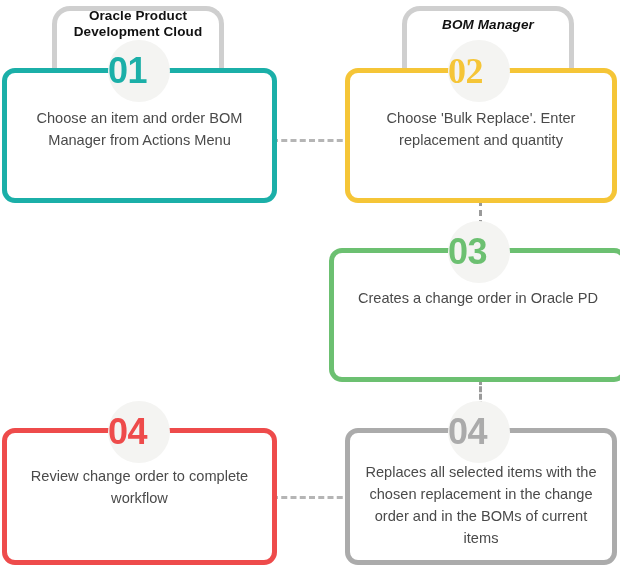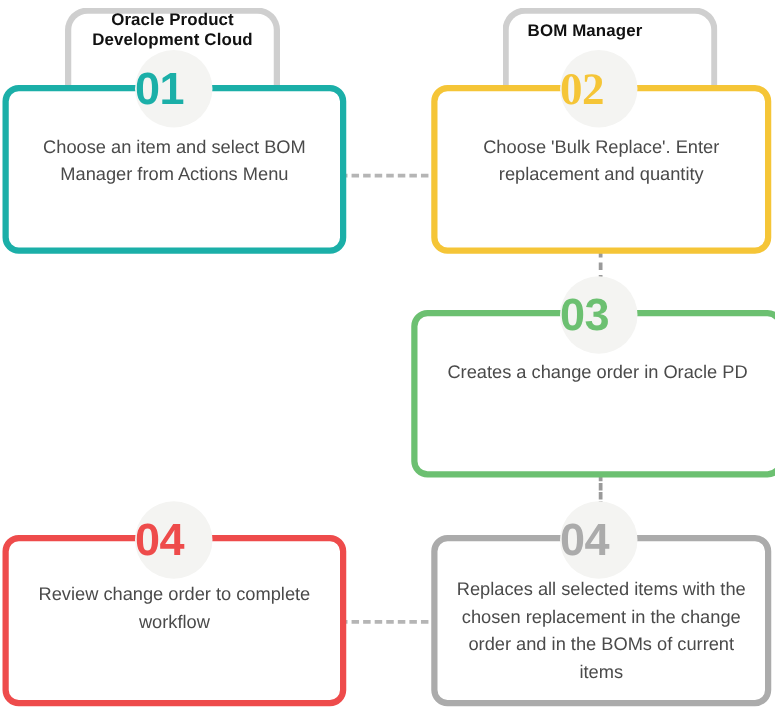--- a/index.html
+++ b/index.html
@@ -93,31 +93,31 @@
 
 <div id="canvas">
 
   <div class="bracket" style="left:52px; top:6px; width:172px; height:66px;"></div>
   <div class="bracket-label" style="left:52px; top:8px; width:172px;">
     <div>Oracle Product</div>
     <div>Development Cloud</div>
   </div>
 
   <div class="bracket" style="left:402px; top:6px; width:172px; height:66px;"></div>
-  <div class="bracket-label" style="left:382px; top:17px; width:172px;">
+  <div class="bracket-label" style="left:402px; top:17px; width:172px;font-style:italic;">
     <div>BOM Manager</div>
   </div>
 
   <div class="conn-h" style="left:272px; top:139px; width:80px;"></div>
   <div class="conn-v" style="left:479px; top:200px; width:0; height:26px;"></div>
   <div class="conn-v" style="left:479px; top:379px; width:0; height:28px;"></div>
   <div class="conn-h" style="left:272px; top:496px; width:80px;"></div>
 
   <div class="card" style="left:2px; top:68px; width:275px; height:135px; border-color:#1BAFA8;">
-    <div class="card-text">Choose an item and select BOM Manager from Actions Menu</div>
+    <div class="card-text">Choose an item and order BOM Manager from Actions Menu</div>
   </div>
   <div class="badge" style="left:108px; top:40px; color:#1BAFA8;">
     <span>01</span>
   </div>
 
   <div class="card" style="left:345px; top:68px; width:272px; height:135px; border-color:#F5C537;">
     <div class="card-text">Choose 'Bulk Replace'. Enter replacement and quantity</div>
   </div>
   <div class="badge" style="left:448px; top:40px; color:#F5C537;font-family:Liberation Serif, serif;">
     <span>02</span>

